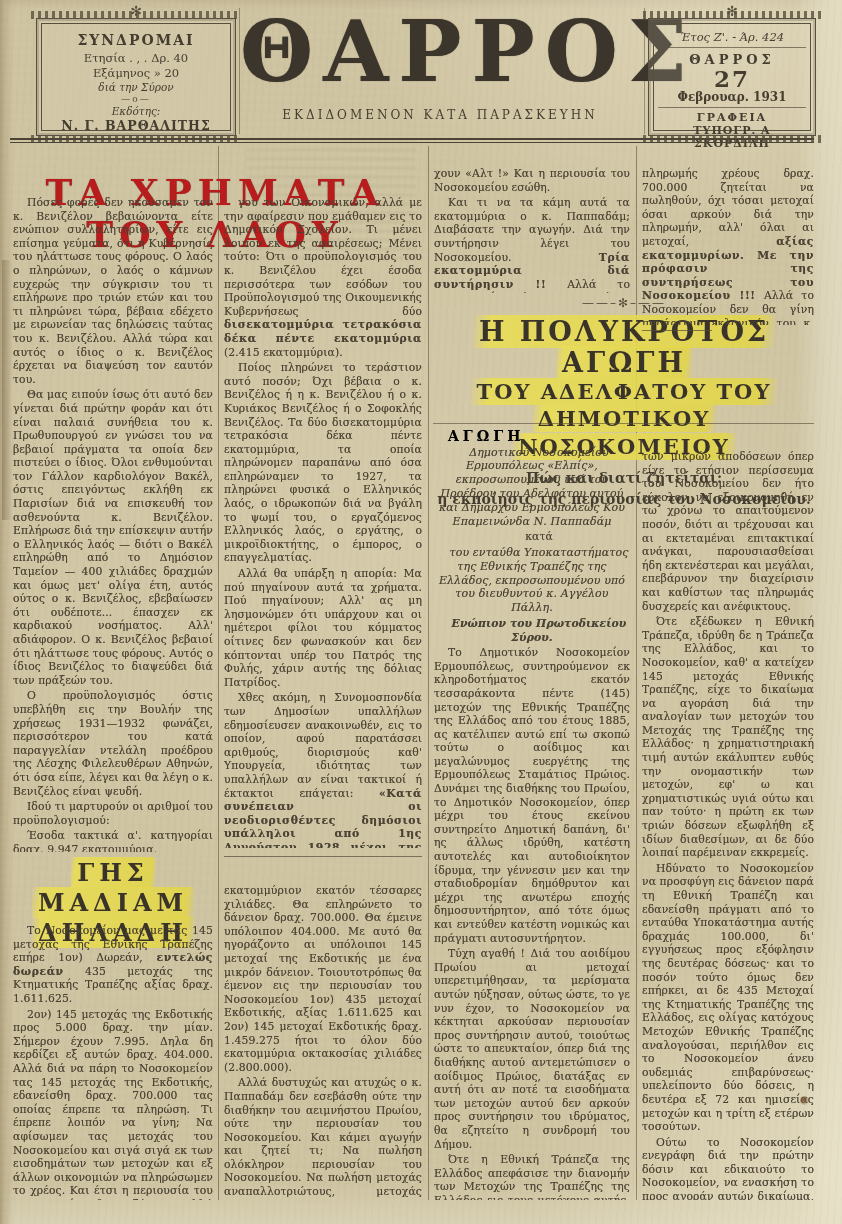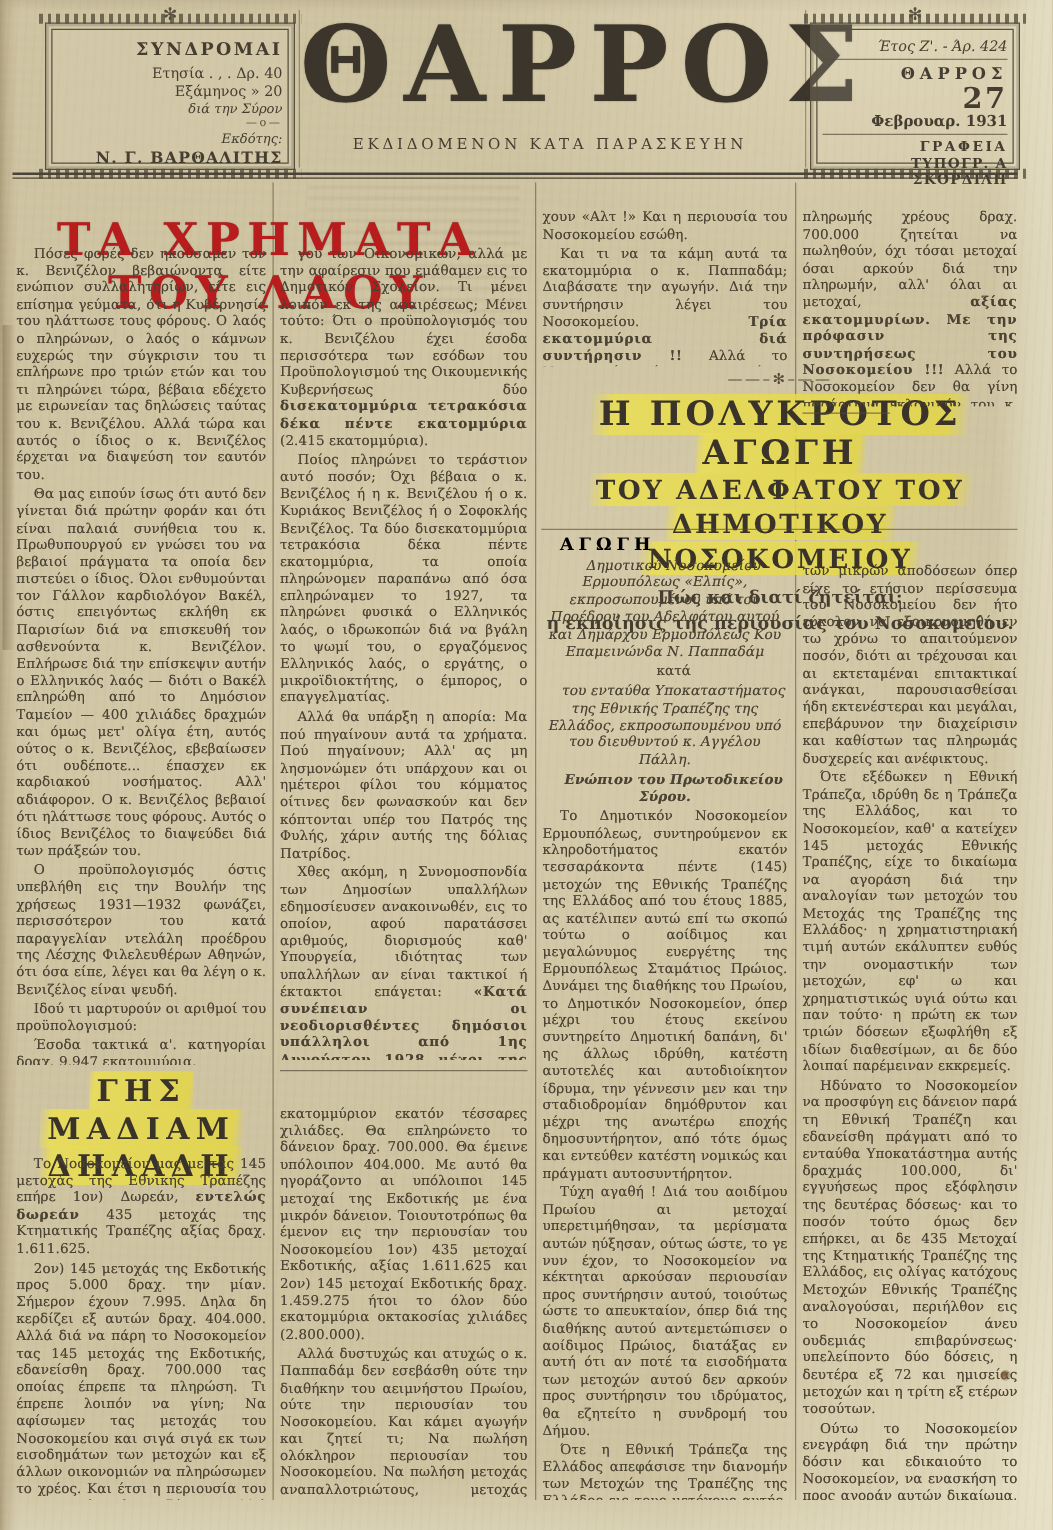--- a/index.html
+++ b/index.html
@@ -27,21 +27,21 @@
       repeating-linear-gradient(2deg, rgba(235,228,204,.05) 0 3px, rgba(0,0,0,0) 3px 9px);
   }
   .stain-dot{position:absolute;left:800px;top:1096px;width:9px;height:9px;border-radius:50%;
     background:radial-gradient(circle at 40% 40%, #7a5a37, rgba(122,90,55,.15) 70%, rgba(0,0,0,0));}
   .stain-smudge{position:absolute;left:2px;top:260px;width:10px;height:260px;
     background:linear-gradient(90deg, rgba(122,108,78,.5), rgba(0,0,0,0));}
 
   
   .boxed{position:absolute;border:1px solid #57503e;box-shadow:0 0 0 3px rgba(87,80,62,0), inset 0 0 0 2px rgba(87,80,62,.25);
     background:rgba(226,218,192,.18);text-align:center;color:#453e30;}
-  .boxed .inner{position:absolute;inset:4px;border:1px solid #57503e;padding:6px 4px 2px;text-align:right;}
+  .boxed .inner{position:absolute;inset:4px;border:1px solid #57503e;padding:6px 4px 2px;}
   .keytop,.keybot{position:absolute;left:-6px;right:-6px;height:8px;
     background:repeating-linear-gradient(90deg,#57503e 0 3px,rgba(0,0,0,0) 3px 7px);opacity:.8;}
   .keytop{top:-8px}.keybot{bottom:-8px}
   .flourish{position:absolute;top:-16px;left:50%;transform:translateX(-50%);font-size:14px;color:#57503e;background:transparent;padding:0 4px;}
 
   .subbox{left:36px;top:18px;width:198px;height:116px;}
   .subbox .t1{font-size:14px;letter-spacing:2px;font-weight:bold;margin:2px 0 3px;}
   .subbox .t2{font-size:11.5px;margin:1px 0;}
   .subbox .t3{font-size:10.5px;font-style:italic;margin:1px 0;}
   .subbox .sep{font-size:9px;letter-spacing:2px;margin:1px 0;color:#57503e;}

